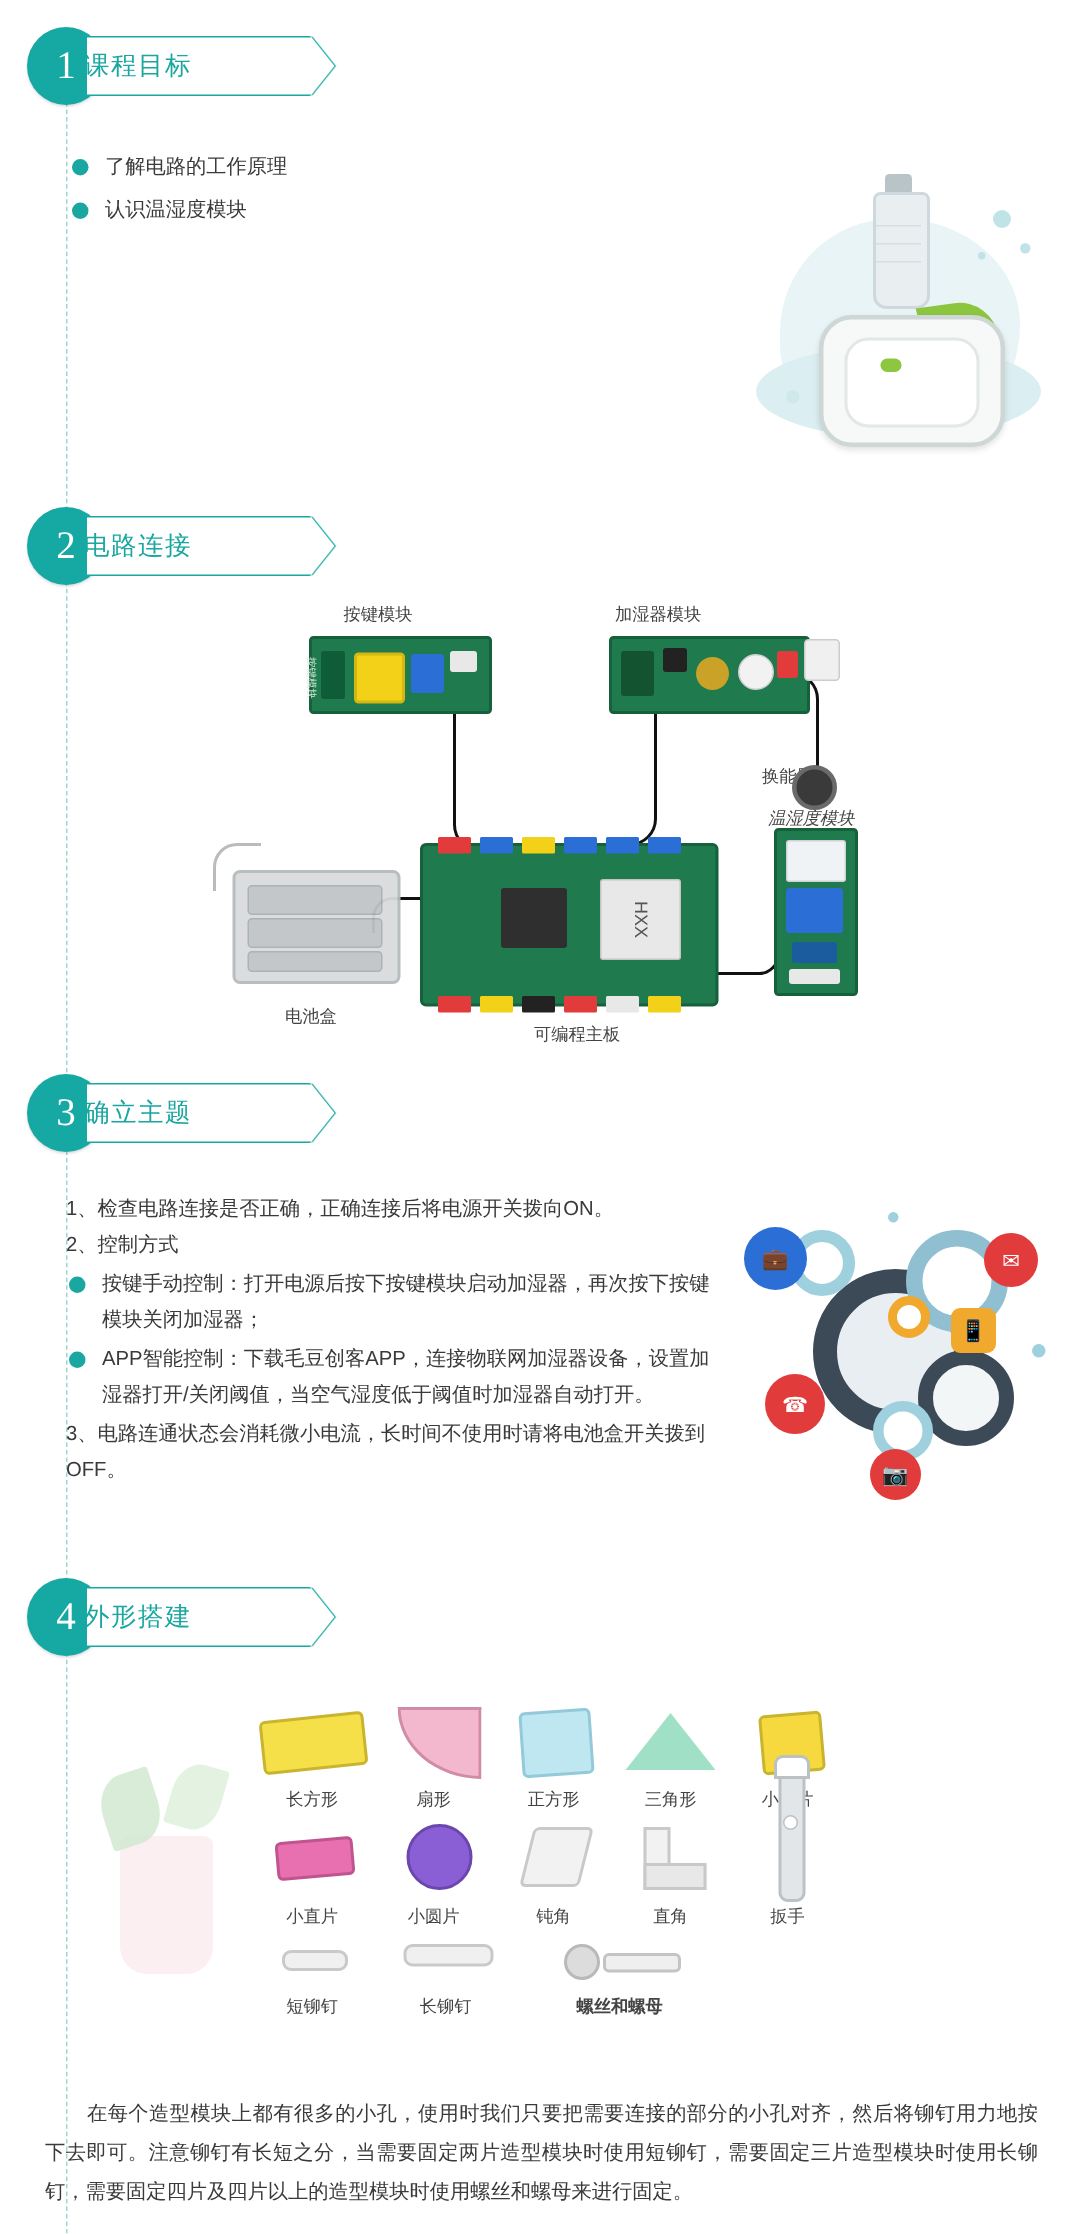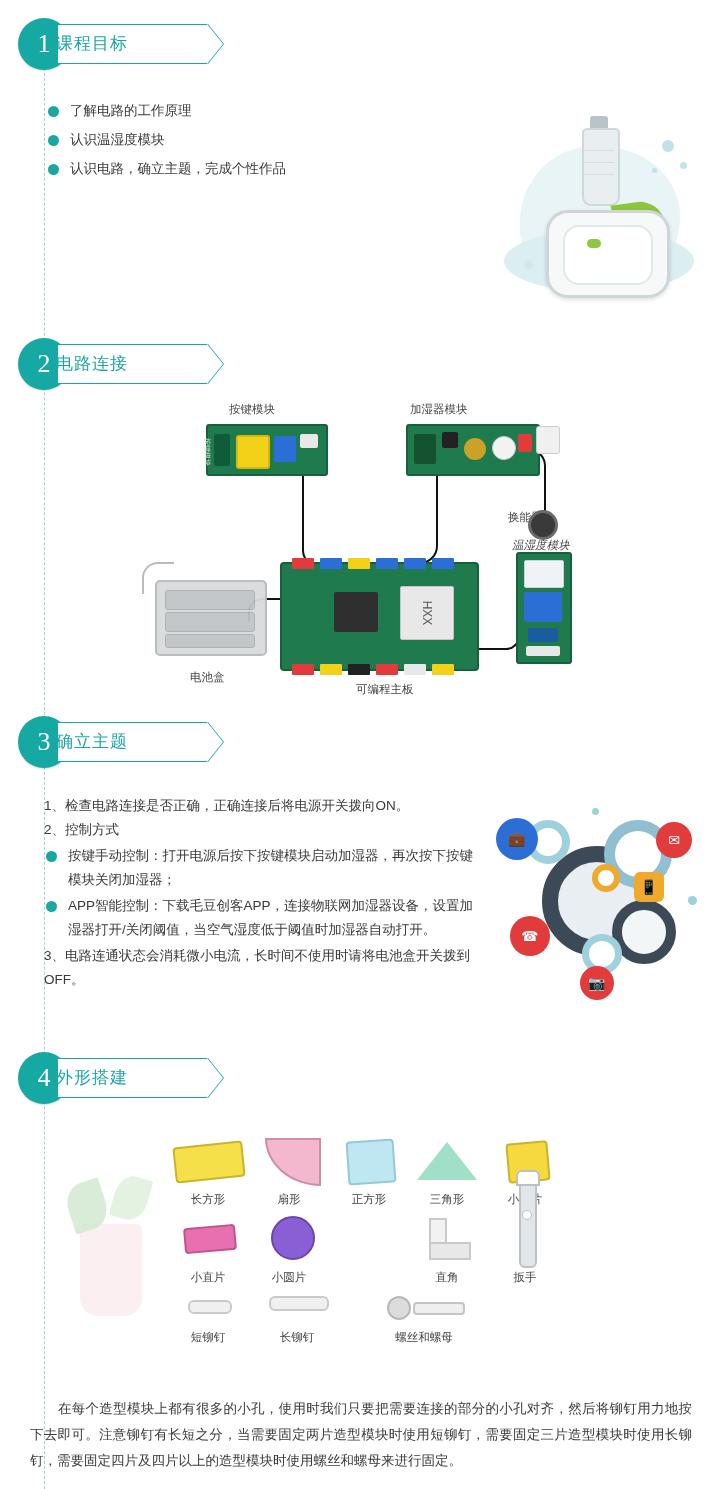--- a/index.html
+++ b/index.html
@@ -372,21 +372,20 @@
     <div class="sec-head">
       <div class="circle">1</div>
       <div class="banner"></div>
       <div class="sec-title">课程目标</div>
     </div>
 
     <div style="position:relative;height:210px;">
       <ul class="bullet-list">
         <li>了解电路的工作原理</li>
         <li>认识温湿度模块</li>
-        <li>认识电路，确立主题，完成个性作品</li>
       </ul>
 
       <div class="illus1">
         <div class="blob"></div>
         <div class="blob2"></div>
         <div class="dot-deco" style="left:168px;top:30px;width:12px;height:12px;"></div>
         <div class="dot-deco" style="left:186px;top:52px;width:7px;height:7px;"></div>
         <div class="dot-deco" style="left:158px;top:58px;width:5px;height:5px;"></div>
         <div class="dot-deco" style="left:30px;top:150px;width:9px;height:9px;background:#cfe8ea;"></div>
         <div class="bottle-cap"></div>
@@ -563,20 +562,26 @@
           <div style="position:absolute;left:18px;top:16px;width:48px;height:22px;background:#e86fb0;border:2px solid #c0548f;border-radius:4px;transform:rotate(-5deg);"></div>
         </div>
         <span class="plabel">小直片</span>
       </div>
       <div class="part" style="left:247px;top:82px;">
         <div class="shape">
           <div style="position:absolute;left:24px;top:6px;width:40px;height:40px;background:#8a5fd6;border:2px solid #6b46ad;border-radius:50%;"></div>
         </div>
         <span class="plabel">小圆片</span>
       </div>
+      <div class="part" style="left:327px;top:82px;">
+        <div class="shape">
+          <div style="position:absolute;left:24px;top:8px;width:36px;height:36px;background:#f2f2f2;border:2px solid #c9c9c9;border-radius:4px;transform:skewX(-14deg);"></div>
+        </div>
+        <span class="plabel">钝角</span>
+      </div>
       <div class="part" style="left:405px;top:82px;">
         <div class="shape">
           <div style="position:absolute;left:24px;top:8px;width:14px;height:38px;background:#f2f2f2;border:2px solid #c9c9c9;"></div>
           <div style="position:absolute;left:24px;top:32px;width:38px;height:14px;background:#e8e8e8;border:2px solid #c9c9c9;"></div>
         </div>
         <span class="plabel">直角</span>
       </div>
       <div class="part" style="left:483px;top:42px;">
         <div class="shape" style="height:96px;">
           <div style="position:absolute;left:36px;top:2px;width:14px;height:92px;background:#e3e6e8;border:2px solid #bcc1c4;border-radius:6px;"></div>
@@ -591,21 +596,21 @@
           <div style="position:absolute;left:22px;top:12px;width:40px;height:10px;background:#f0f0f0;border:2px solid #c9c9c9;border-radius:6px;"></div>
         </div>
         <span class="plabel">短铆钉</span>
       </div>
       <div class="part" style="left:255px;top:152px;">
         <div class="shape" style="height:44px;">
           <div style="position:absolute;left:14px;top:16px;width:56px;height:11px;background:#f0f0f0;border:2px solid #c9c9c9;border-radius:6px;"></div>
         </div>
         <span class="plabel">长铆钉</span>
       </div>
-      <div class="part" style="left:369px;top:160px;width:110px;">
+      <div class="part" style="left:358px;top:160px;width:110px;font-weight:bold;">
         <div class="shape" style="height:36px;">
           <div style="position:absolute;left:18px;top:8px;width:20px;height:20px;background:#dcdcdc;border:2px solid #b9b9b9;border-radius:50%;"></div>
           <div style="position:absolute;left:44px;top:14px;width:48px;height:9px;background:#efefef;border:2px solid #c4c4c4;border-radius:4px;"></div>
         </div>
         <span class="plabel">螺丝和螺母</span>
       </div>
     </div>
 
     <div class="final-note">在每个造型模块上都有很多的小孔，使用时我们只要把需要连接的部分的小孔对齐，然后将铆钉用力地按下去即可。注意铆钉有长短之分，当需要固定两片造型模块时使用短铆钉，需要固定三片造型模块时使用长铆钉，需要固定四片及四片以上的造型模块时使用螺丝和螺母来进行固定。</div>
   </div>

